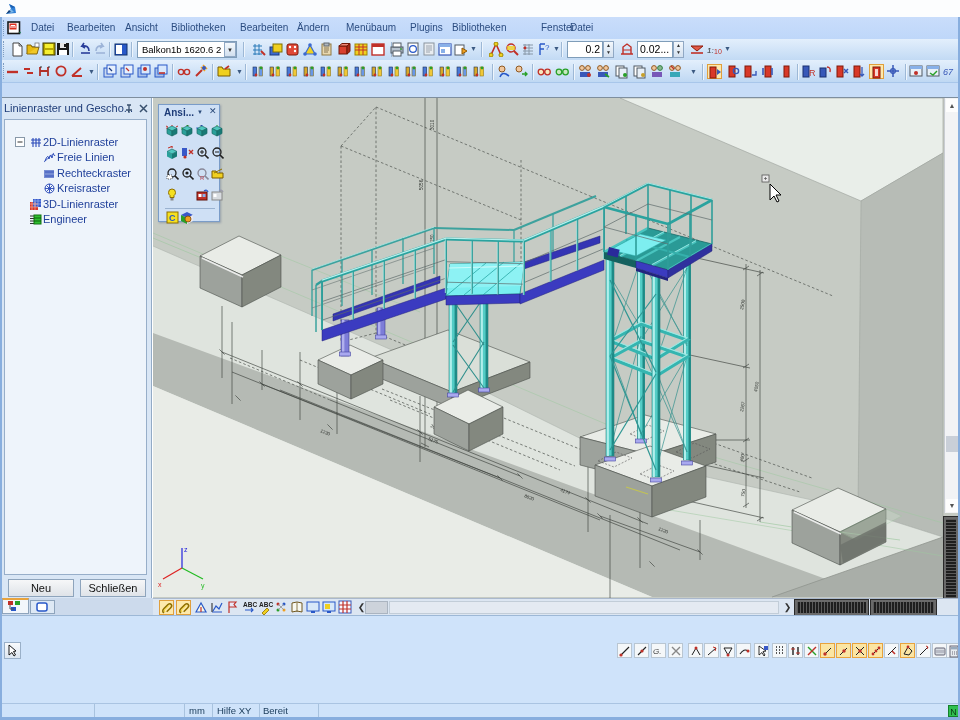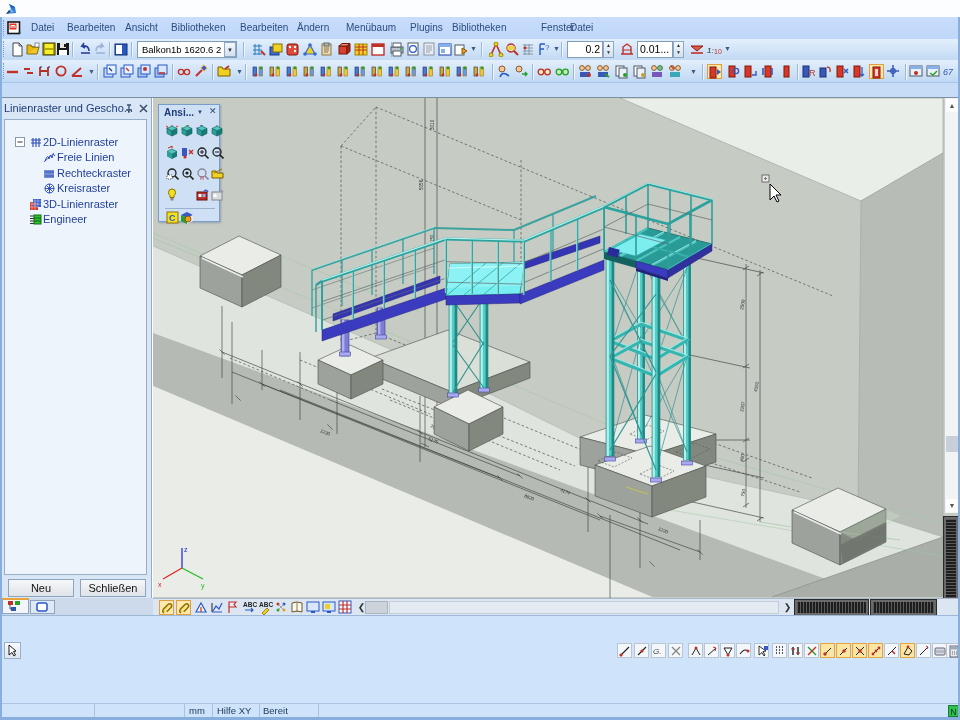--- a/index.html
+++ b/index.html
@@ -246,21 +246,21 @@
 <div class="chev" style="left:553px;top:6px">▼</div>
 <div class="sep" style="left:561px;top:3px;height:15px"></div>
 <div class="abs" style="left:567px;top:2px;width:36px;height:17px;background:#fff;border:1px solid #7f9db9;font-size:10.5px;color:#000;line-height:15px;text-align:right;padding-right:2px">0.2</div>
 <div class="abs" style="left:603px;top:2px;width:11px;height:17px;background:linear-gradient(#f4f8fc,#d2e0ef);border:1px solid #90a8c4;font-size:5px;color:#333;text-align:center;line-height:7px">▲<br>▼</div>
 <div class="ic" style="left:620px;top:3px">
         <svg width="15" height="15">
           <path d="M1 12 h12 M3 12 v-7 l4 -3 l4 3 v7" fill="none" stroke="#c03028" stroke-width="1.4"></path>
           <path d="M3 8 h8" stroke="#c03028" stroke-width="1"></path>
         </svg>
       </div>
-<div class="abs" style="left:637px;top:2px;width:36px;height:17px;background:#fff;border:1px solid #7f9db9;font-size:10.5px;color:#000;line-height:15px;padding-left:2px">0.01...</div>
+<div class="abs" style="left:637px;top:2px;width:36px;height:17px;background:#fff;border:1px solid #7f9db9;font-size:10.5px;color:#000;line-height:15px;padding-left:2px">0.02...</div>
 <div class="abs" style="left:673px;top:2px;width:11px;height:17px;background:linear-gradient(#f4f8fc,#d2e0ef);border:1px solid #90a8c4;font-size:5px;color:#333;text-align:center;line-height:7px">▲<br>▼</div>
 <div class="ic" style="left:690px;top:3px">
         <svg width="15" height="15">
           <path d="M1 4 h12 l-6 5 z" fill="#e05a48" stroke="#901808"></path>
           <path d="M1 11 h12" stroke="#c03028" stroke-width="1.6"></path>
         </svg>
       </div>
 <div class="ic" style="left:707px;top:3px">
         <svg width="15" height="15">
           <text x="0" y="11" font-size="8" fill="#333" font-style="italic">1:</text>

